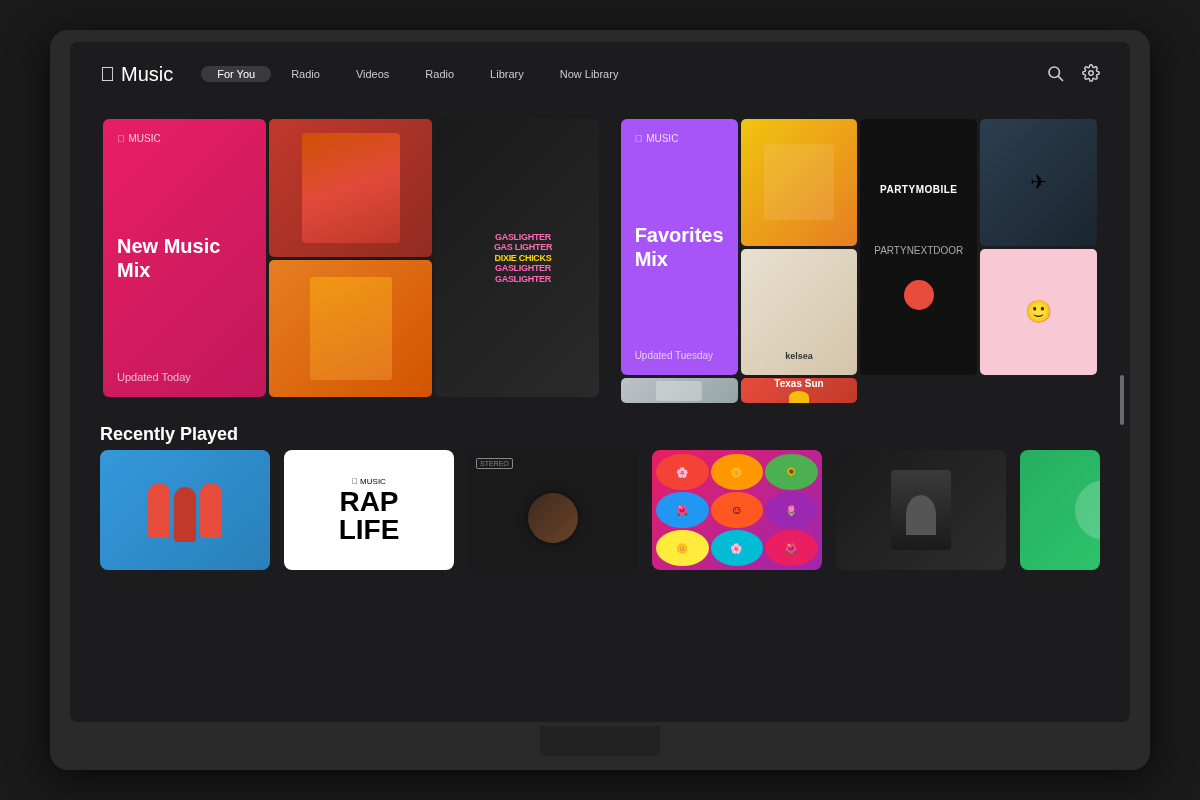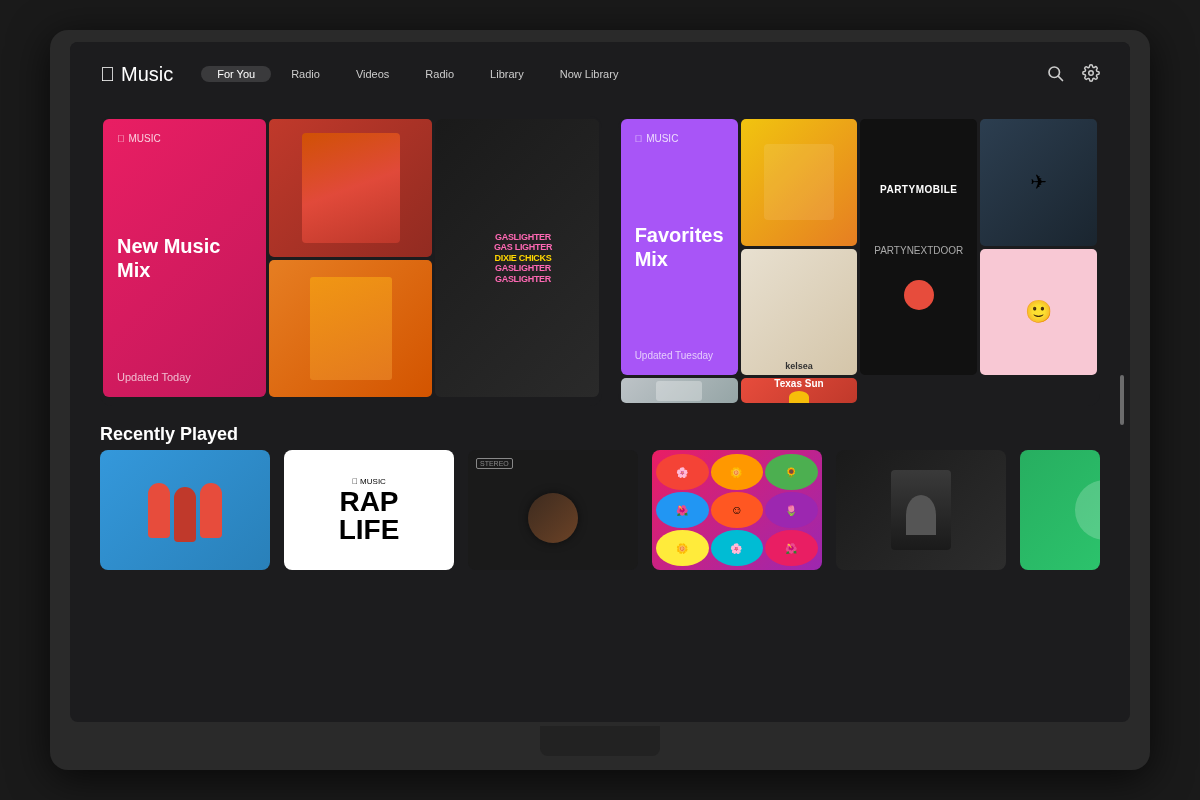--- a/index.html
+++ b/index.html
@@ -356,21 +356,21 @@
             </div>
           </div>
 
           <div class="gi">
             <div style="width:100%;height:100%;background:linear-gradient(135deg,#2c3e50,#1a252f);display:flex;align-items:center;justify-content:center;">
               <div style="font-size:20px;">✈</div>
             </div>
           </div>
 
           <div class="gi">
-            <div style="width:100%;height:100%;background:linear-gradient(135deg,#e8e0d0,#d4c5a9);display:flex;flex-direction:column;align-items:center;justify-content:flex-end;padding-bottom:4px;">
+            <div style="width:100%;height:100%;background:linear-gradient(135deg,#e8e0d0,#d4c5a9);display:flex;flex-direction:column;align-items:center;justify-content:flex-end;padding-bottom:14px;">
               <div style="font-size:9px;font-weight:600;color:#333;">kelsea</div>
             </div>
           </div>
 
           <div class="gi">
             <div style="width:100%;height:100%;background:#f8c8d4;display:flex;align-items:center;justify-content:center;">
               <span style="font-size:22px;">🙂</span>
             </div>
           </div>
 

